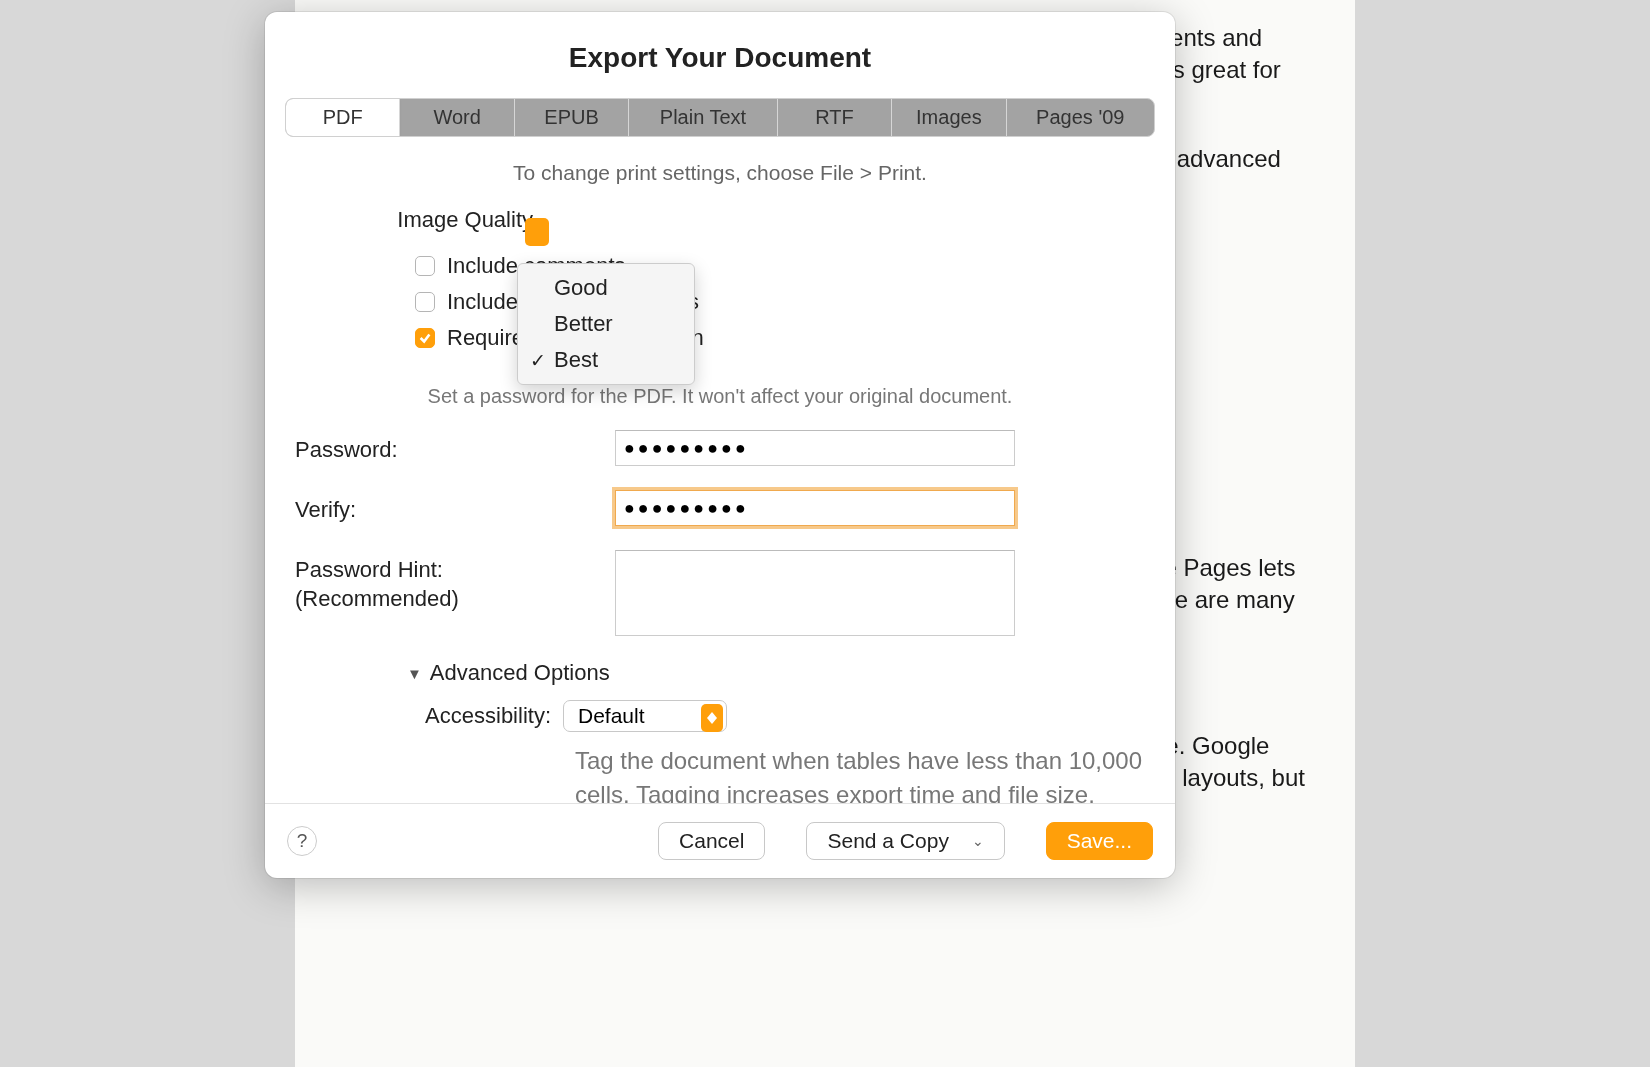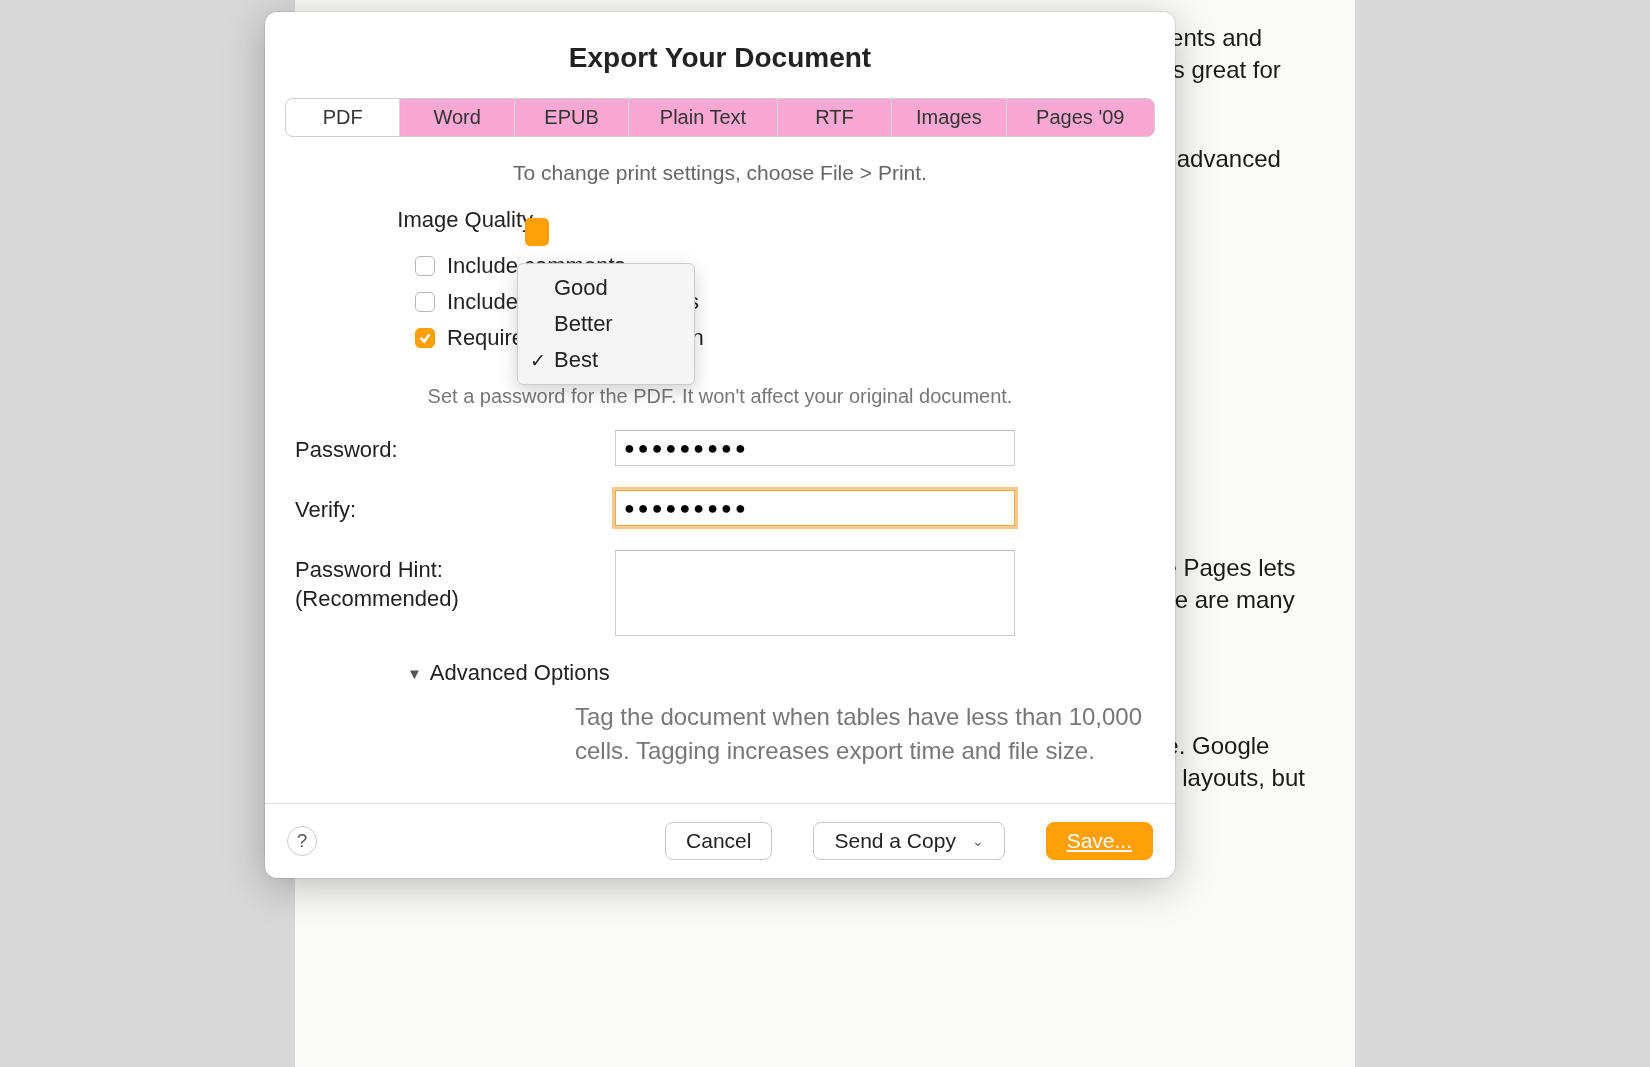--- a/index.html
+++ b/index.html
@@ -84,21 +84,21 @@
       padding: 30px 0 24px;
     }
 
     
     .tabs {
       display: flex;
       margin: 0 20px 24px;
       border: 1px solid #d0d0d0;
       border-radius: 8px;
       overflow: hidden;
-      background: #f9a8d4;
+      background: #a3a3a3;
     }
     .tab {
       flex: 1;
       text-align: center;
       padding: 7px 0;
       font-size: 20px;
       color: #333;
       cursor: pointer;
       border-right: 1px solid #d6d6d6;
     }
@@ -312,27 +312,26 @@
     .btn {
       font-size: 21px;
       padding: 6px 20px;
       border-radius: 8px;
       border: 1px solid #c8c8c8;
       background: #fff;
       cursor: pointer;
       color: #222;
       margin-left: 29px;
     }
-    .btn-copy { display: inline-flex; align-items: center; gap: 16px; }
+    .btn-copy { display: inline-flex; align-items: center; gap: 23px; }
     .btn-copy .chev { font-size: 14px; color: #666; }
     .btn-primary {
       background: #ff9f0a;
       border-color: #ff9f0a;
       color: #fff;
-      text-decoration: underline;
     }
   </style>
 </head>
 <body>
 
 <div class="bg-doc">
   <div class="bg-page">
     <p>Google Docs is an excellent tool for collaborating with others to edit your documents and share them online. It is specifically designed for text-based documents and works great for that purpose.</p>
     <p>Pages works great as a traditional word processor, but it can also produce more advanced layouts. Creating newsletters with multi-column layout is more natural in Pages.</p>
     <div class="bg-image-area">
@@ -418,20 +417,34 @@
         <span class="sub">(Recommended)</span>
       </div>
       <textarea class="pw-textarea" style=""></textarea>
     </div>
 
     <div class="adv-header">
       <span class="caret">▼</span>
       <span>Advanced Options</span>
     </div>
 
+    <div class="form-row" style="margin-left:0;">
+      <div class="form-label" style="width:268px;">Accessibility:</div>
+      <div class="acc-select">
+        <span>Default</span>
+        <span class="acc-steppers">
+          <svg viewBox="0 0 10 6">
+              <polygon points="5,0 10,6 0,6"></polygon>
+            </svg>
+          <svg viewBox="0 0 10 6">
+              <polygon points="0,0 10,0 5,6"></polygon>
+            </svg>
+        </span>
+      </div>
+    </div>
 
     <div class="acc-note">Tag the document when tables have less than 10,000 cells. Tagging increases export time and file size.</div>
   </div>
 
   <div class="modal-footer">
     <button class="help-btn">?</button>
     <div class="spacer"></div>
     <button class="btn">Cancel</button>
     <button class="btn btn-copy">
       <span>Send a Copy</span>

